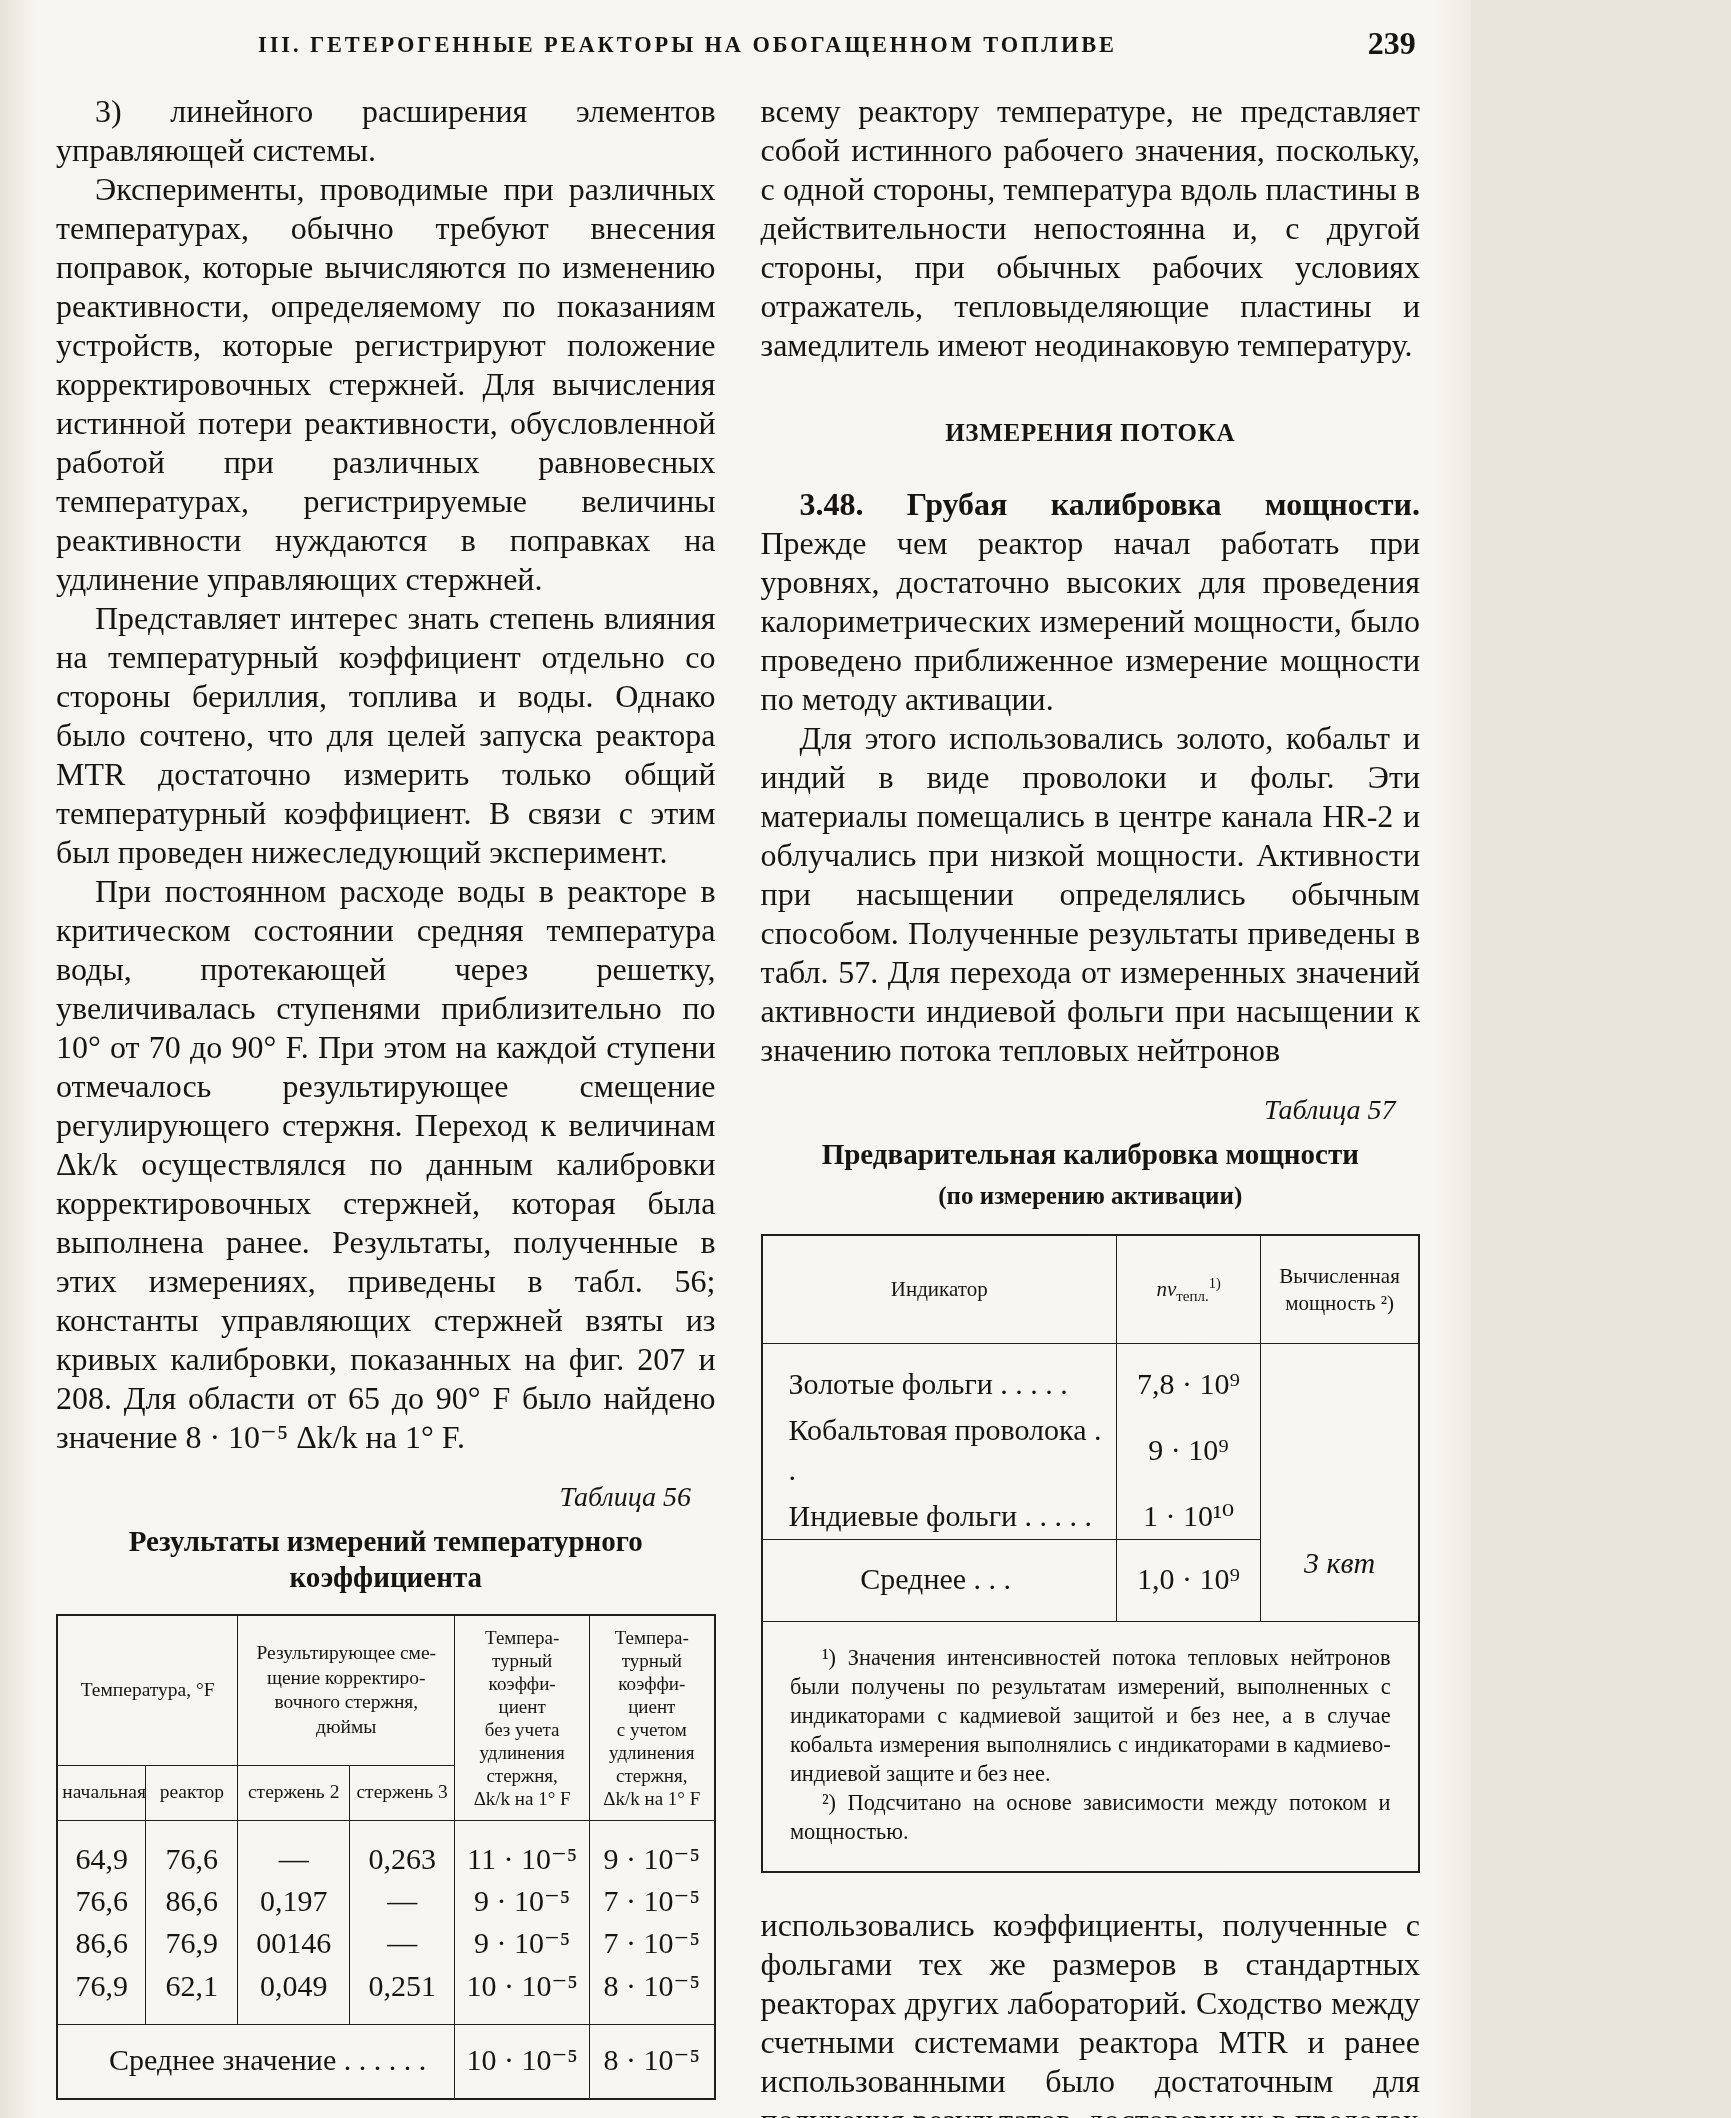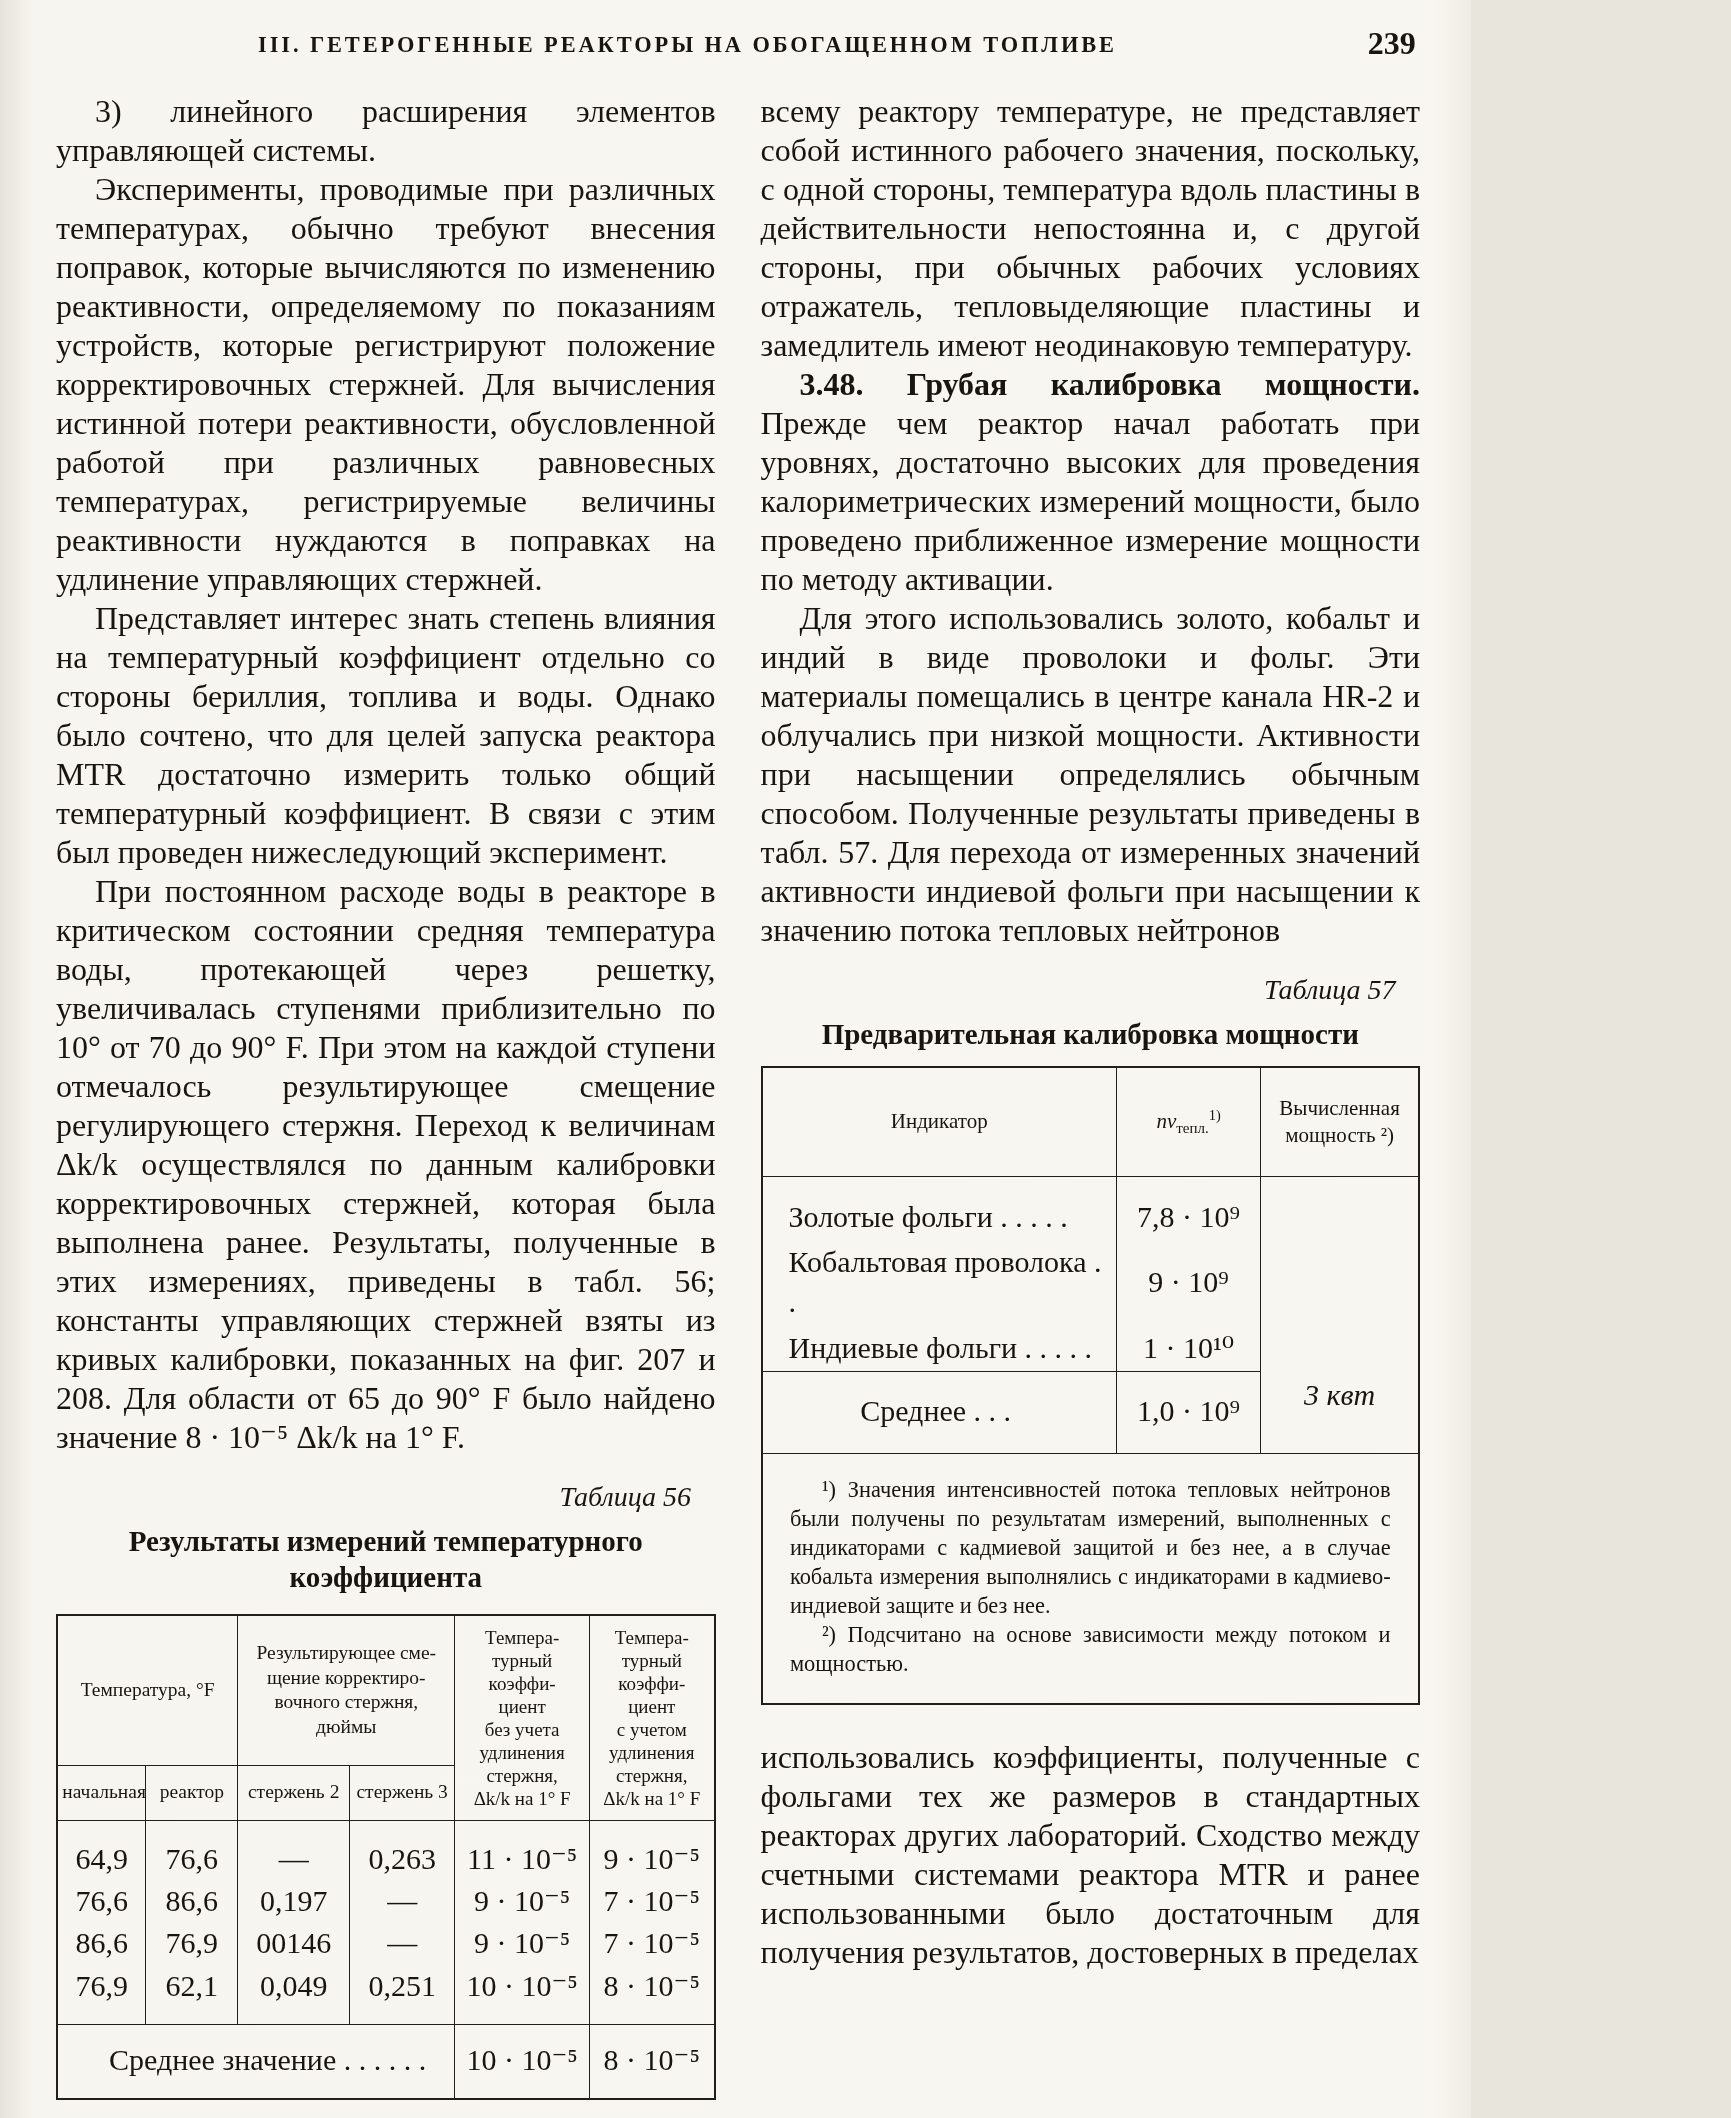--- a/index.html
+++ b/index.html
@@ -186,26 +186,28 @@
             <td>8 · 10⁻⁵</td>
           </tr>
         </tfoot>
       </table>
 
     </div>
 
     <div class="col">
       <p class="cont">всему реактору температуре, не представляет собой истинного рабочего значения, поскольку, с одной стороны, температура вдоль пластины в действительности непостоянна и, с другой стороны, при обычных рабочих условиях отражатель, тепловыделяющие пластины и замедлитель имеют неодинаковую температуру.</p>
 
+      <div class="section-heading">ИЗМЕРЕНИЯ ПОТОКА</div>
 
       <p><b class="lead">3.48. Грубая калибровка мощности.</b><span> Прежде чем реактор начал работать при уровнях, достаточно высоких для проведения калориметрических измерений мощности, было проведено приближенное измерение мощности по методу активации.</span></p>
       <p>Для этого использовались золото, кобальт и индий в виде проволоки и фольг. Эти материалы помещались в центре канала HR-2 и облучались при низкой мощности. Активности при насыщении определялись обычным способом. Полученные результаты приведены в табл. 57. Для перехода от измеренных значений активности индиевой фольги при насыщении к значению потока тепловых нейтронов</p>
 
       <div class="tbl-caption">Таблица 57</div>
       <div class="tbl-title">Предварительная калибровка мощности</div>
+      <div class="tbl-subtitle">(по измерению активации)</div>
 
       <div class="t57-box">
         <table class="t57">
           <colgroup>
               <col class="k1">
               <col class="k2">
               <col class="k3">
             </colgroup>
           <thead>
             <tr>

